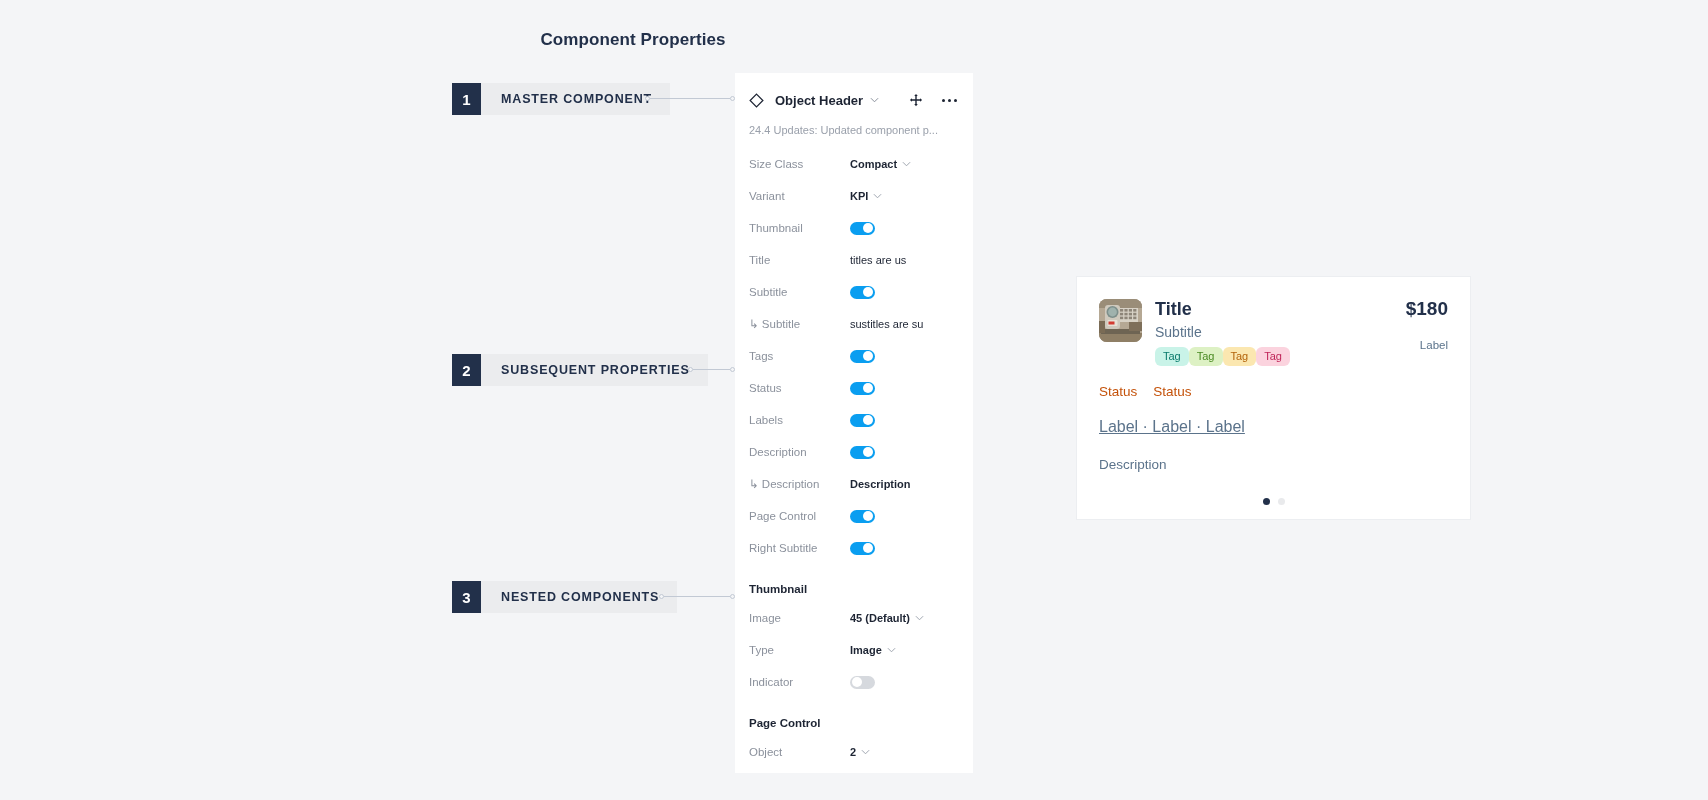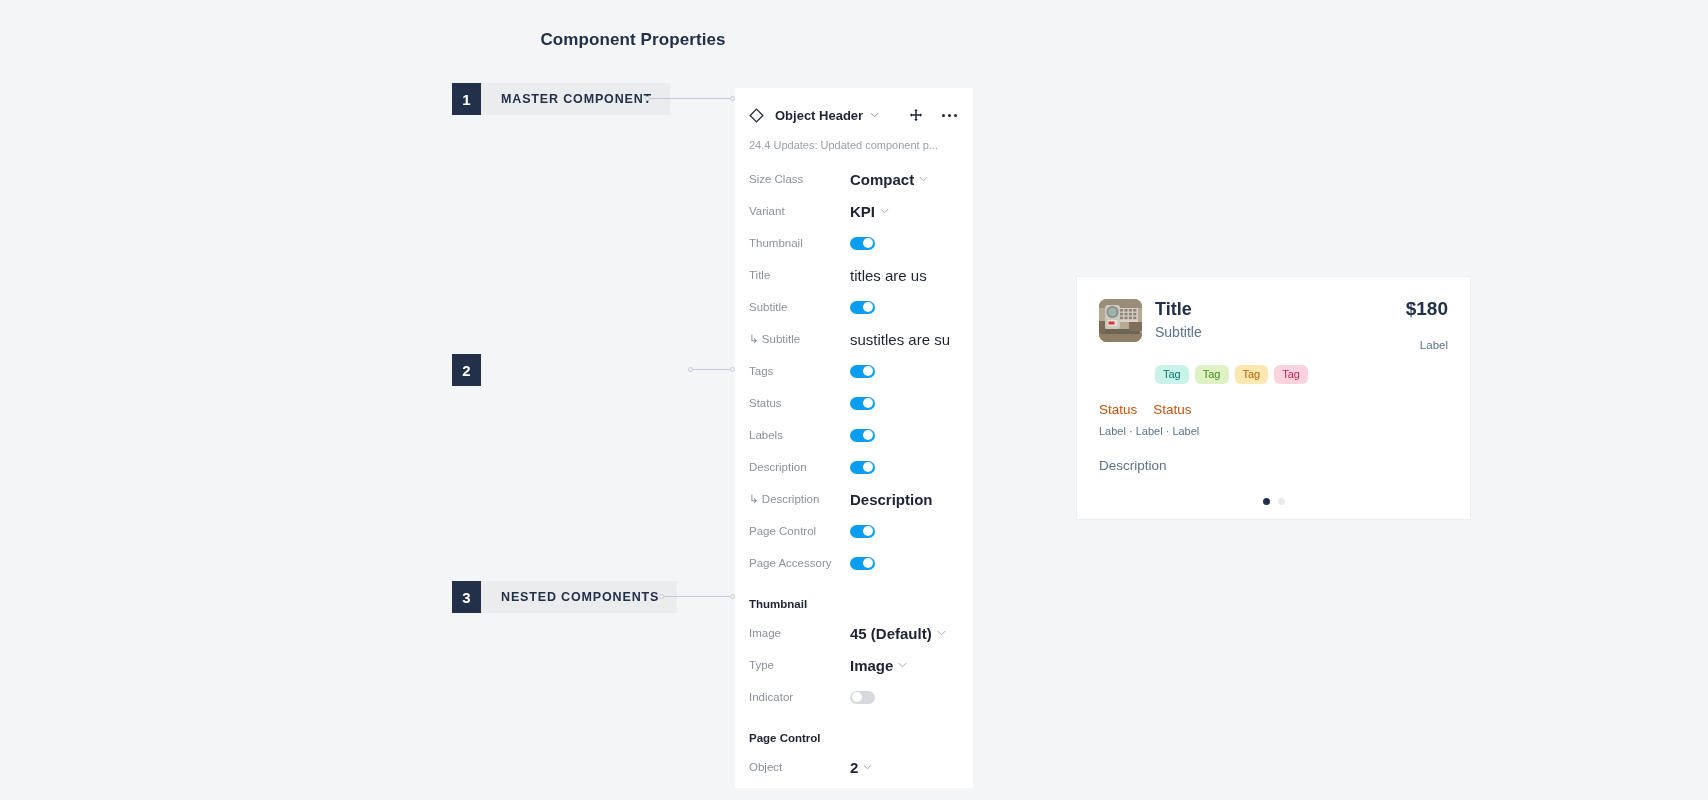--- a/index.html
+++ b/index.html
@@ -84,21 +84,21 @@
     border-radius: 50%;
     border: 1px solid #c2c9d4;
     background: #f4f5f7;
     flex: 0 0 5px;
   }
 
   
   .panel {
     position: absolute;
     left: 735px;
-    top: 88px;
+    top: 73px;
     width: 238px;
     height: 700px;
     background: #ffffff;
     overflow: hidden;
   }
 
   .panel-head {
     display: flex;
     align-items: center;
     padding: 12px 14px 0 14px;
@@ -155,21 +155,21 @@
     padding: 0 14px;
   }
   .prop-row .lbl {
     font-size: 11.5px;
     color: #8b919c;
     flex: 0 0 101px;
     white-space: nowrap;
   }
   .prop-row .lbl.nested { color: #8b919c; }
   .prop-row .val {
-    font-size: 15px;
+    font-size: 11px;
     color: #1d2433;
     font-weight: bold;
     display: flex;
     align-items: center;
     white-space: nowrap;
     text-align: center;
   }
   .prop-row .val.plain { font-weight: normal; color: #1d2433; }
   .prop-row .val .caret { margin-left: 5px; }
 
@@ -234,22 +234,21 @@
     color: #22304a;
     line-height: 1.15;
   }
   .card-subtitle {
     font-size: 14px;
     color: #5b738b;
     margin-top: 4px;
   }
   .tags {
     display: flex;
-    gap: 6px;
-    margin-top: 25px;
+    margin-top: 7px;
   }
   .tag {
     font-size: 11px;
     padding: 2px 8px;
     border-radius: 6px;
     line-height: 1.35;
   }
 
   .card-right {
     flex: 0 0 auto;
@@ -270,23 +269,24 @@
 
   .card-body { padding: 14px 22px 0 22px; }
   .status-line {
     display: flex;
     gap: 16px;
     font-size: 13.5px;
     color: #c4520a;
     margin-top: 4px;
   }
   .labels-line {
-    font-size: 11px;
+    font-size: 16px;
     color: #5b738b;
-    margin-top: 8px;
+    margin-top: 19px;
+    text-decoration: underline;
   }
   .desc-line {
     font-size: 13.5px;
     color: #5b738b;
     margin-top: 21px;
   }
   .pager {
     position: absolute;
     left: 0;
     bottom: 14px;
@@ -315,20 +315,21 @@
     <div class="txt">MASTER COMPONENT</div>
   </div>
   <div class="connector" style="left:645px; top:95px; width:90px;">
     <span class="dot"></span>
     <span class="line"></span>
     <span class="dot"></span>
   </div>
 
   <div class="callout" style="left:452px; top:354px;">
     <div class="num">2</div>
+    <div class="txt">SUBSEQUENT PROPERTIES</div>
   </div>
   <div class="connector" style="left:688px; top:366px; width:47px;">
     <span class="dot"></span>
     <span class="line"></span>
     <span class="dot"></span>
   </div>
 
   <div class="callout" style="left:452px; top:581px;">
     <div class="num">3</div>
     <div class="txt">NESTED COMPONENTS</div>
@@ -454,21 +455,21 @@
       </div>
 
       <div class="prop-row">
         <span class="lbl">Page Control</span>
         <span class="toggle">
             <i></i>
           </span>
       </div>
 
       <div class="prop-row">
-        <span class="lbl">Page Accessory</span>
+        <span class="lbl">Right Subtitle</span>
         <span class="toggle">
             <i></i>
           </span>
       </div>
 
       <div class="section-head">Thumbnail</div>
 
       <div class="prop-row">
         <span class="lbl">Image</span>
         <span class="val">

